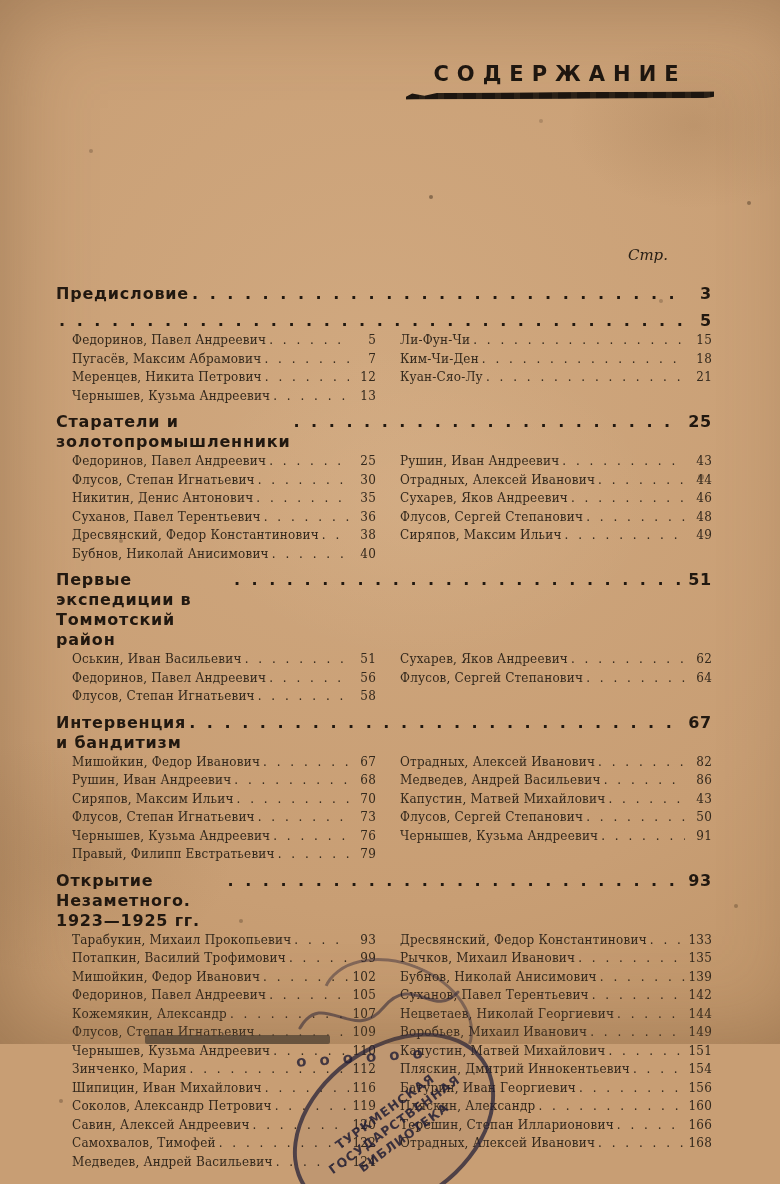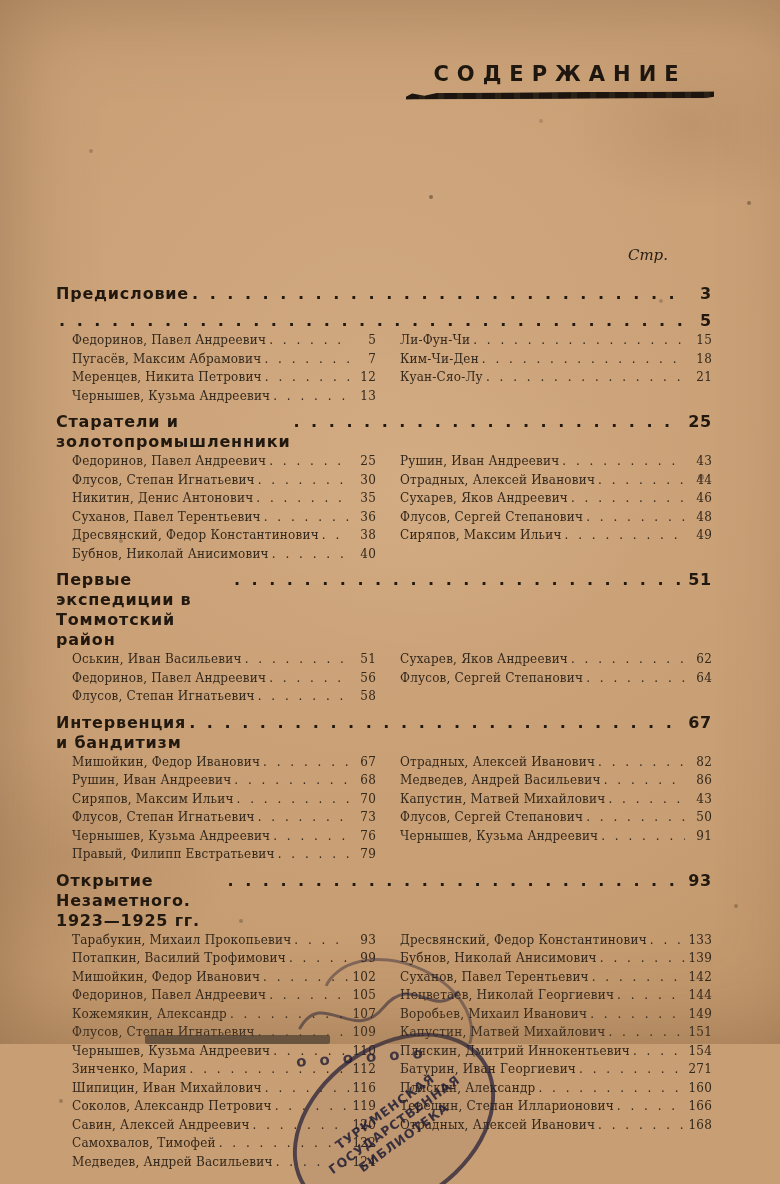--- a/index.html
+++ b/index.html
@@ -389,20 +389,25 @@
                 <span class="pg">124</span>
               </div>
             </div>
             <div class="col right">
               <div class="toc-row entry">
                 <span class="name">Дресвянский, Федор Константинович</span>
                 <span class="dots"></span>
                 <span class="pg">133</span>
               </div>
               <div class="toc-row entry">
+                <span class="name">Рычков, Михаил Иванович</span>
+                <span class="dots"></span>
+                <span class="pg">135</span>
+              </div>
+              <div class="toc-row entry">
                 <span class="name">Бубнов, Николай Анисимович</span>
                 <span class="dots"></span>
                 <span class="pg">139</span>
               </div>
               <div class="toc-row entry">
                 <span class="name">Суханов, Павел Терентьевич</span>
                 <span class="dots"></span>
                 <span class="pg">142</span>
               </div>
               <div class="toc-row entry">
@@ -421,21 +426,21 @@
                 <span class="pg">151</span>
               </div>
               <div class="toc-row entry">
                 <span class="name">Пляскин, Дмитрий Иннокентьевич</span>
                 <span class="dots"></span>
                 <span class="pg">154</span>
               </div>
               <div class="toc-row entry">
                 <span class="name">Батурин, Иван Георгиевич</span>
                 <span class="dots"></span>
-                <span class="pg">271</span>
+                <span class="pg">156</span>
               </div>
               <div class="toc-row entry">
                 <span class="name">Пляскин, Александр</span>
                 <span class="dots"></span>
                 <span class="pg">160</span>
               </div>
               <div class="toc-row entry">
                 <span class="name">Терешин, Степан Илларионович</span>
                 <span class="dots"></span>
                 <span class="pg">166</span>

